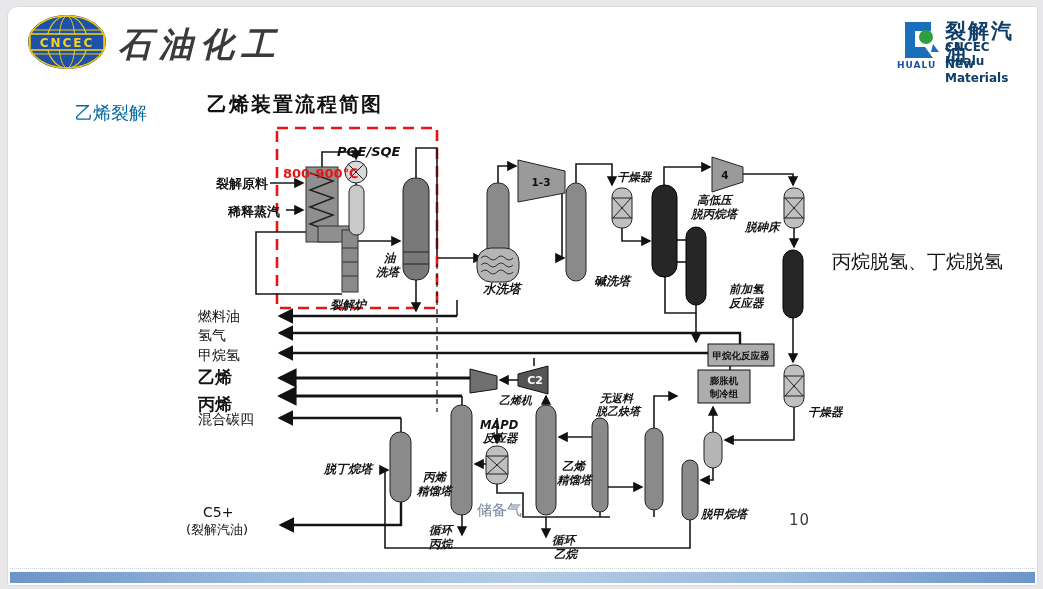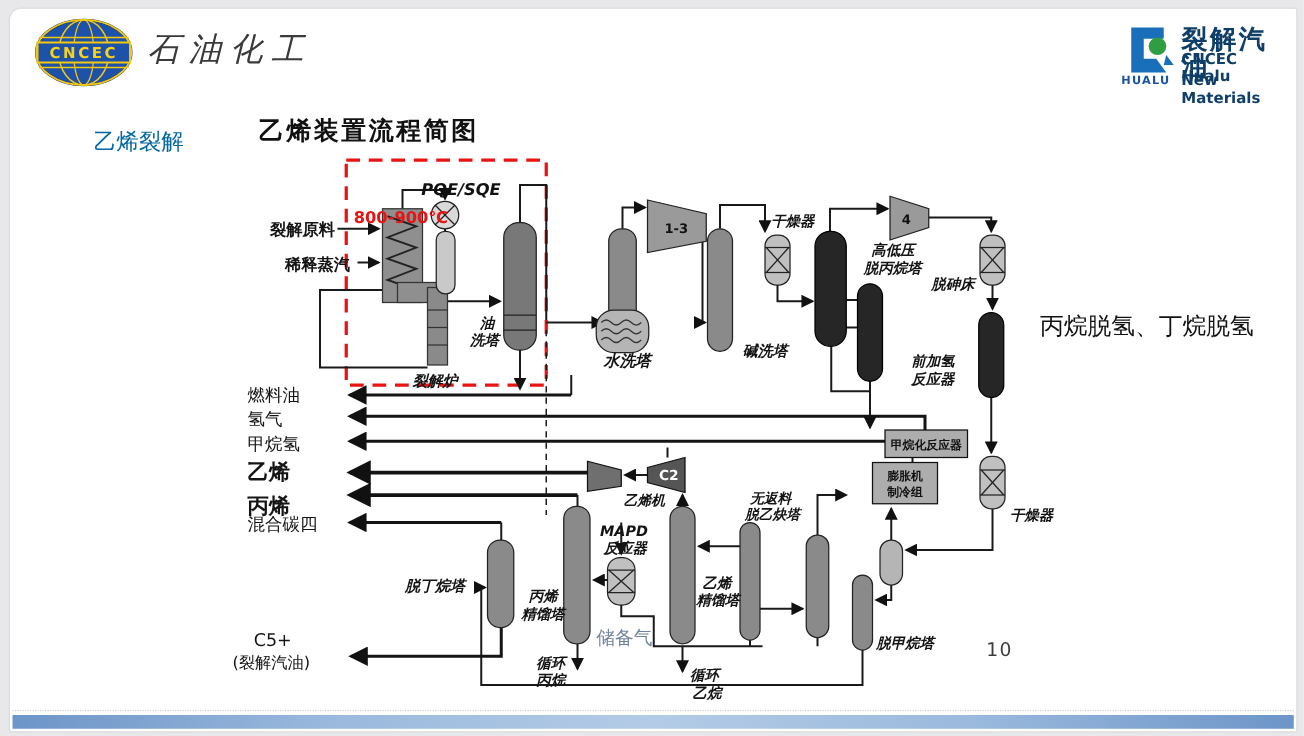--- a/index.html
+++ b/index.html
@@ -1,21 +1,21 @@
 <!DOCTYPE html>
 <html><head>
 <meta charset="utf-8">
 <style>
   html,body{margin:0;padding:0;}
   body{width:1043px;height:589px;font-family:"DejaVu Sans",sans-serif;}
   .stage{position:relative;width:1043px;height:589px;background:#e8e8ea;overflow:hidden;}
   .slide{position:absolute;left:7px;top:6px;width:1029px;height:578px;background:#ffffff;
          border:1px solid #dcdcde;border-radius:10px 2px 2px 2px;}
   .abs{position:absolute;}
-  .brand-text{font-family:"DejaVu Serif",serif;font-weight:normal;font-size:26px;color:#3a3a3a;
+  .brand-text{font-family:"DejaVu Serif",serif;font-weight:bold;font-size:34px;color:#3a3a3a;
               letter-spacing:7px;font-style:italic;}
   .section-title{font-size:18px;color:#0369a1;margin-top:23px;}
   .diagram-title{font-size:20px;font-weight:bold;color:#111;font-family:"DejaVu Serif",serif;letter-spacing:2px;}
   .side-note{font-size:19px;color:#111;line-height:27px;white-space:nowrap;}
   .page-num{font-size:15px;color:#3c3c3c;letter-spacing:1px;}
   .hualu-cn{font-size:21px;font-weight:bold;color:#0f3e68;letter-spacing:2px;line-height:22px;}
   .hualu-en{font-size:12px;font-weight:bold;color:#0f3e68;line-height:14px;}
   .hualu-glyph-text{font-size:9px;font-weight:bold;color:#1a52a8;letter-spacing:1px;}
   .footer-bar{position:absolute;left:2px;right:2px;bottom:2px;height:11px;
     background:linear-gradient(90deg,#6d95c8 0%,#9ab9dd 25%,#b3cbe6 50%,#9ab9dd 75%,#6d95c8 100%);}

